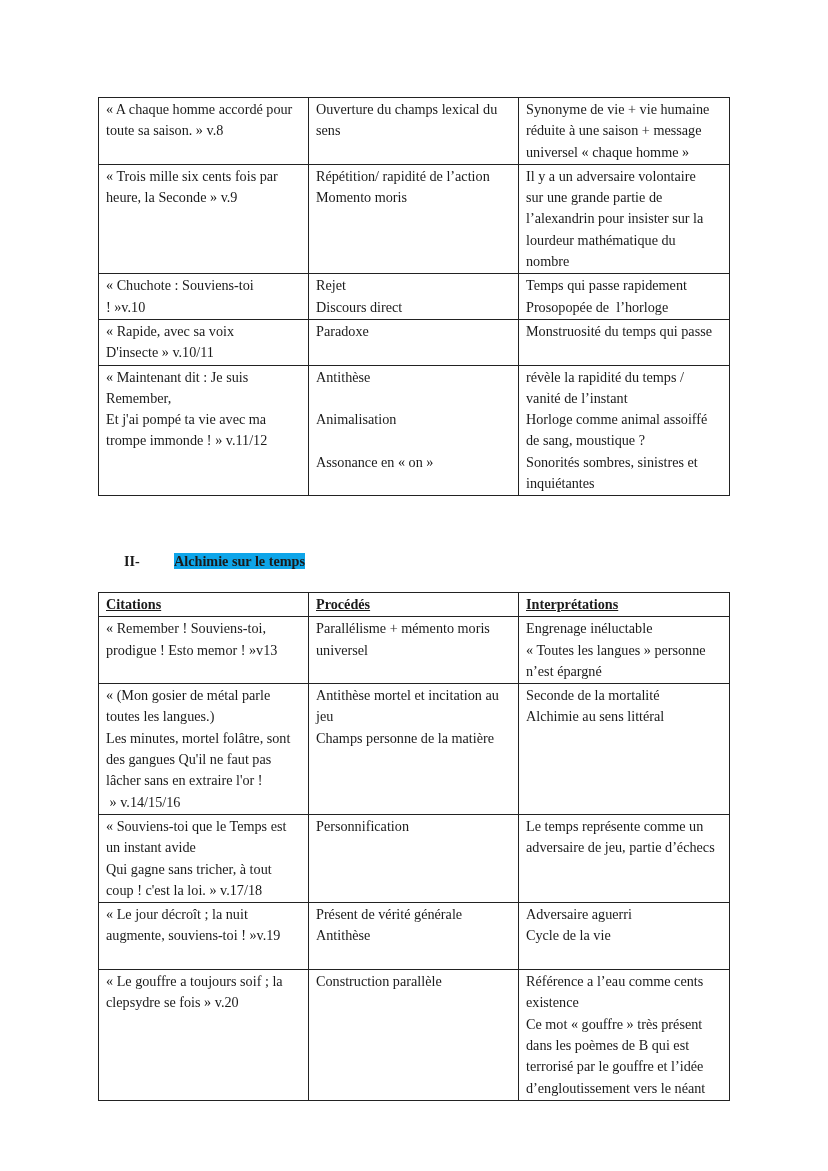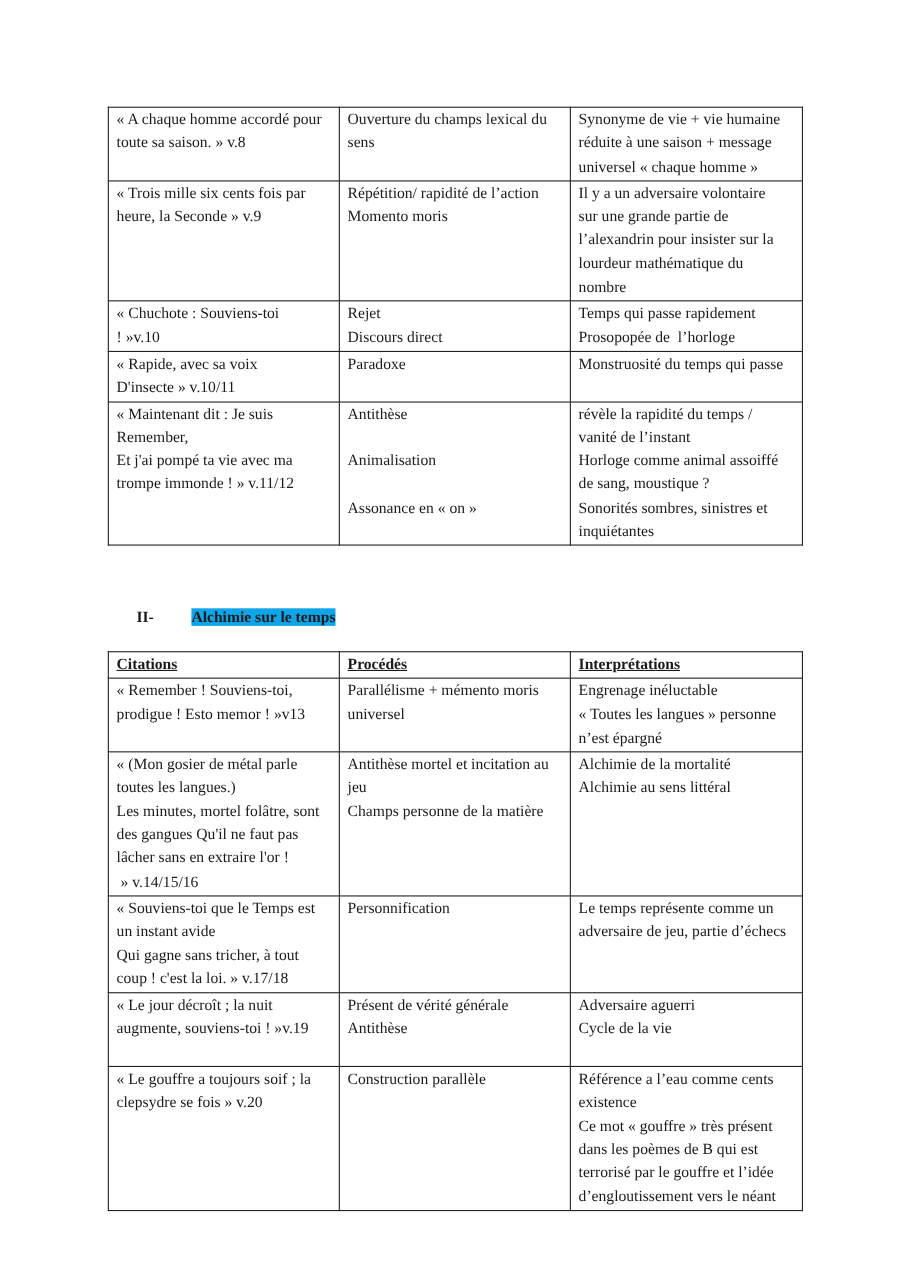--- a/index.html
+++ b/index.html
@@ -153,21 +153,21 @@
           <span class="line">des gangues Qu'il ne faut pas</span>
           <span class="line">lâcher sans en extraire l'or !</span>
           <span class="line"> » v.14/15/16</span>
         </td>
         <td>
           <span class="line">Antithèse mortel et incitation au</span>
           <span class="line">jeu</span>
           <span class="line">Champs personne de la matière</span>
         </td>
         <td>
-          <span class="line">Alchimie de la mortalité</span>
+          <span class="line">Seconde de la mortalité</span>
           <span class="line">Alchimie au sens littéral</span>
         </td>
       </tr>
       <tr>
         <td>
           <span class="line">« Souviens-toi que le Temps est</span>
           <span class="line">un instant avide</span>
           <span class="line">Qui gagne sans tricher, à tout</span>
           <span class="line">coup ! c'est la loi. » v.17/18</span>
         </td>

